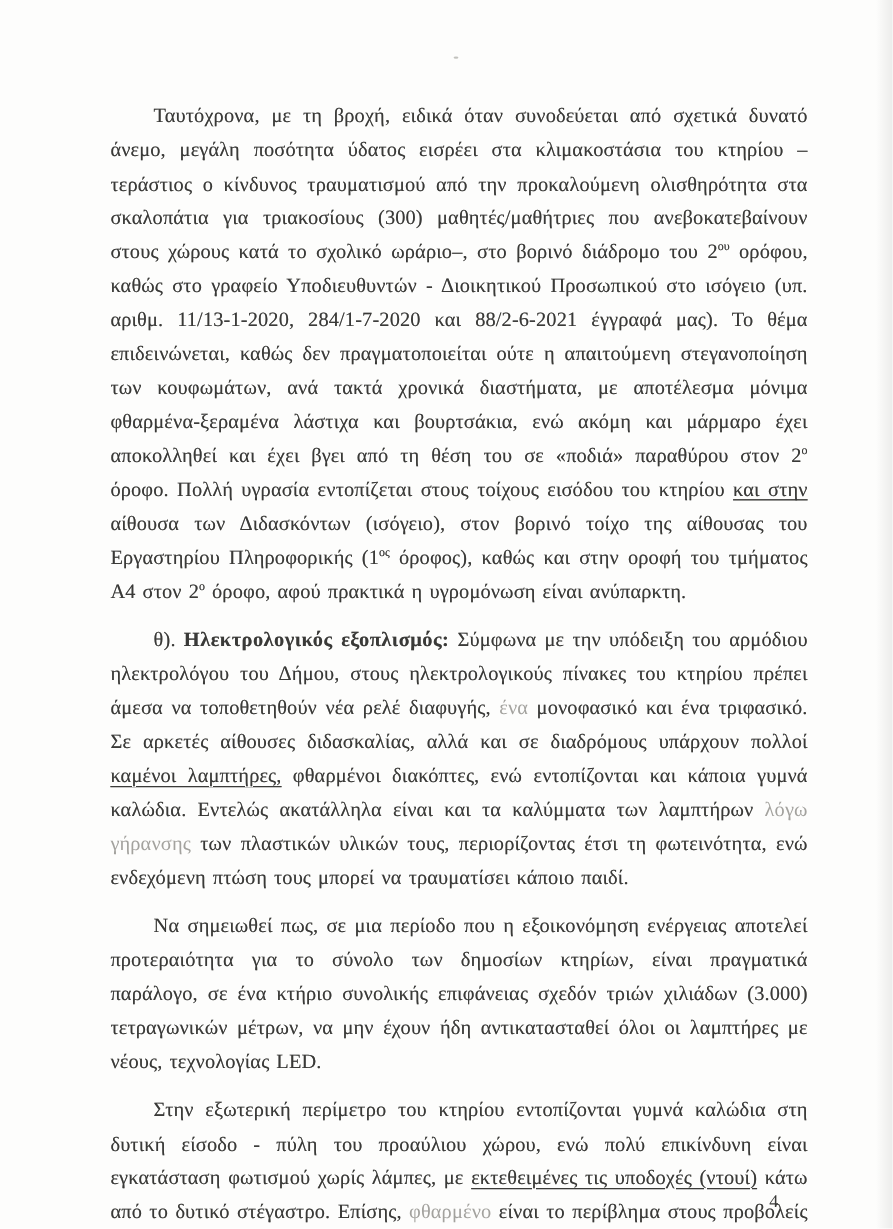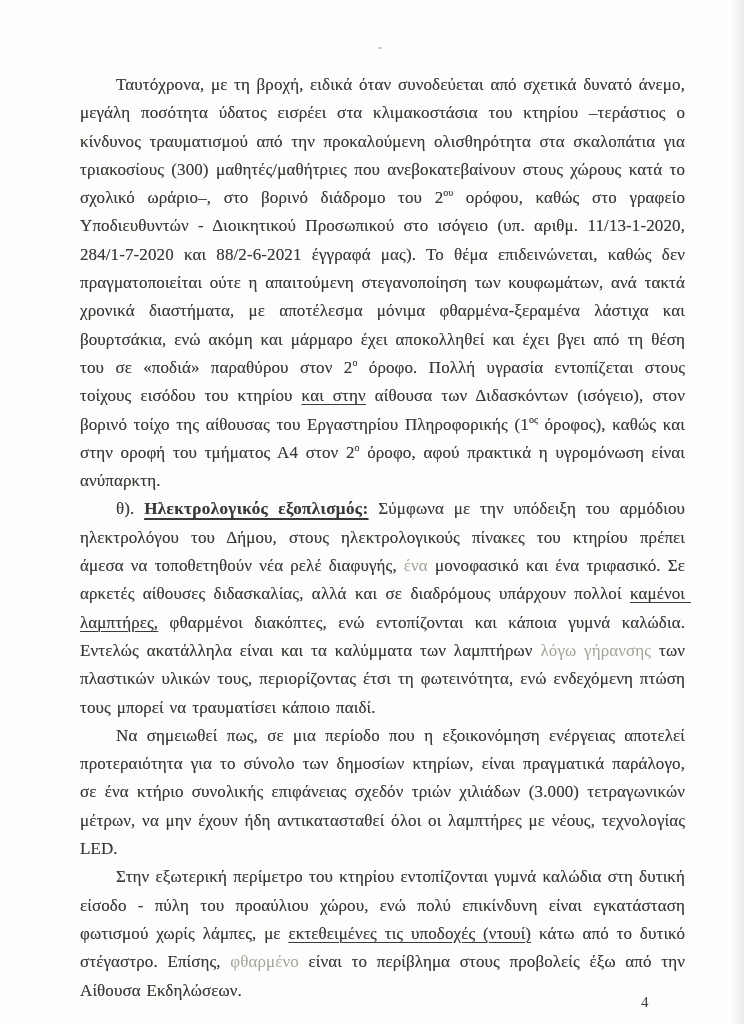--- a/index.html
+++ b/index.html
@@ -38,21 +38,21 @@
     background: #c2c2be;
     border-radius: 50%;
   }
   .text-block {
     position: absolute;
     left: 80px;
     top: 71px;
     width: 605px;
   }
   .para {
-    margin: 0;
+    margin: 12px;
     padding: 0;
     text-indent: 36px;
     text-align: justify;
     font-size: 17px;
     line-height: 28.3px;
     word-spacing: 1.5px;
     letter-spacing: 0.1px;
     
     text-shadow: 0 0 0.5px rgba(58,58,56,0.55);
   }
@@ -63,21 +63,20 @@
     line-height: 0;
     letter-spacing: 0;
   }
   .seg.u {
     text-decoration: underline;
     text-underline-offset: 3px;
     text-decoration-thickness: 1px;
   }
   .seg.bu {
     font-weight: bold;
-    text-decoration: underline;
     text-underline-offset: 4px;
     text-decoration-thickness: 1.5px;
     letter-spacing: 0.4px;
   }
   .seg.faded {
     color: var(--faded, #a3a29e);
     text-shadow: none;
     filter: blur(0.3px);
   }
   .page-number {

